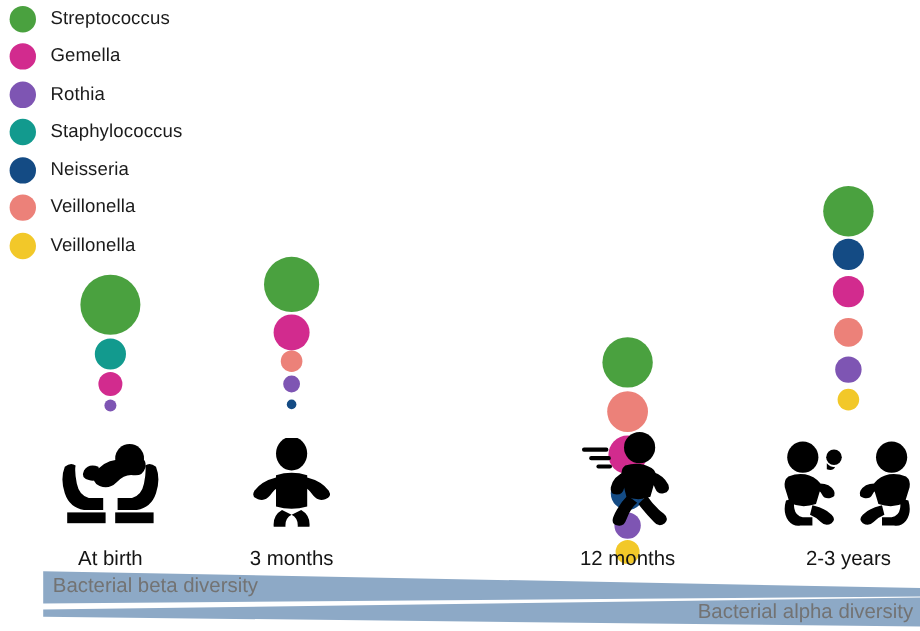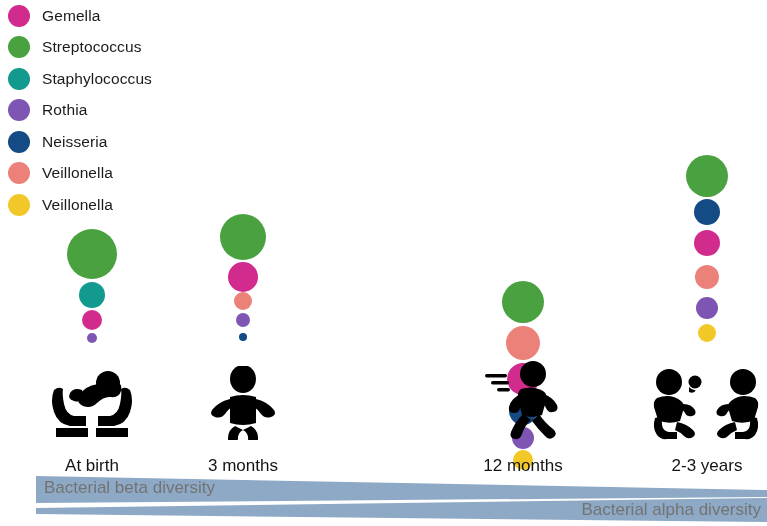--- a/index.html
+++ b/index.html
@@ -98,37 +98,37 @@
   #alpha-text { right: 6px; top: 30px; }
 </style>
 </head>
 <body>
 
 <div id="figure">
 
   <div id="legend">
 
     <div class="legend-row">
+      <span class="legend-dot" style="background:#4aa13f"></span>
+      <span class="legend-label">Streptococcus</span>
+    </div>
+
+    <div class="legend-row">
       <span class="legend-dot" style="background:#d22b8e"></span>
       <span class="legend-label">Gemella</span>
     </div>
 
     <div class="legend-row">
-      <span class="legend-dot" style="background:#4aa13f"></span>
-      <span class="legend-label">Streptococcus</span>
+      <span class="legend-dot" style="background:#7e55b3"></span>
+      <span class="legend-label">Rothia</span>
     </div>
 
     <div class="legend-row">
       <span class="legend-dot" style="background:#129a8e"></span>
       <span class="legend-label">Staphylococcus</span>
-    </div>
-
-    <div class="legend-row">
-      <span class="legend-dot" style="background:#7e55b3"></span>
-      <span class="legend-label">Rothia</span>
     </div>
 
     <div class="legend-row">
       <span class="legend-dot" style="background:#144b84"></span>
       <span class="legend-label">Neisseria</span>
     </div>
 
     <div class="legend-row">
       <span class="legend-dot" style="background:#ec8179"></span>
       <span class="legend-label">Veillonella</span>

